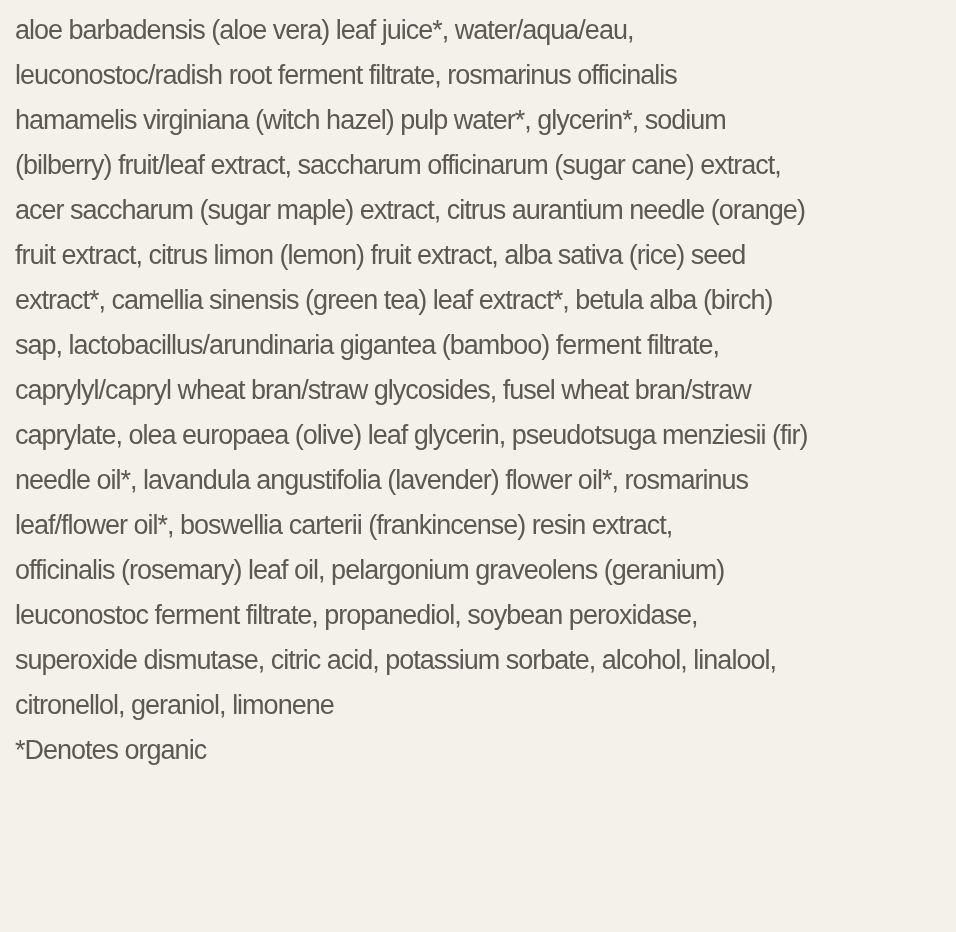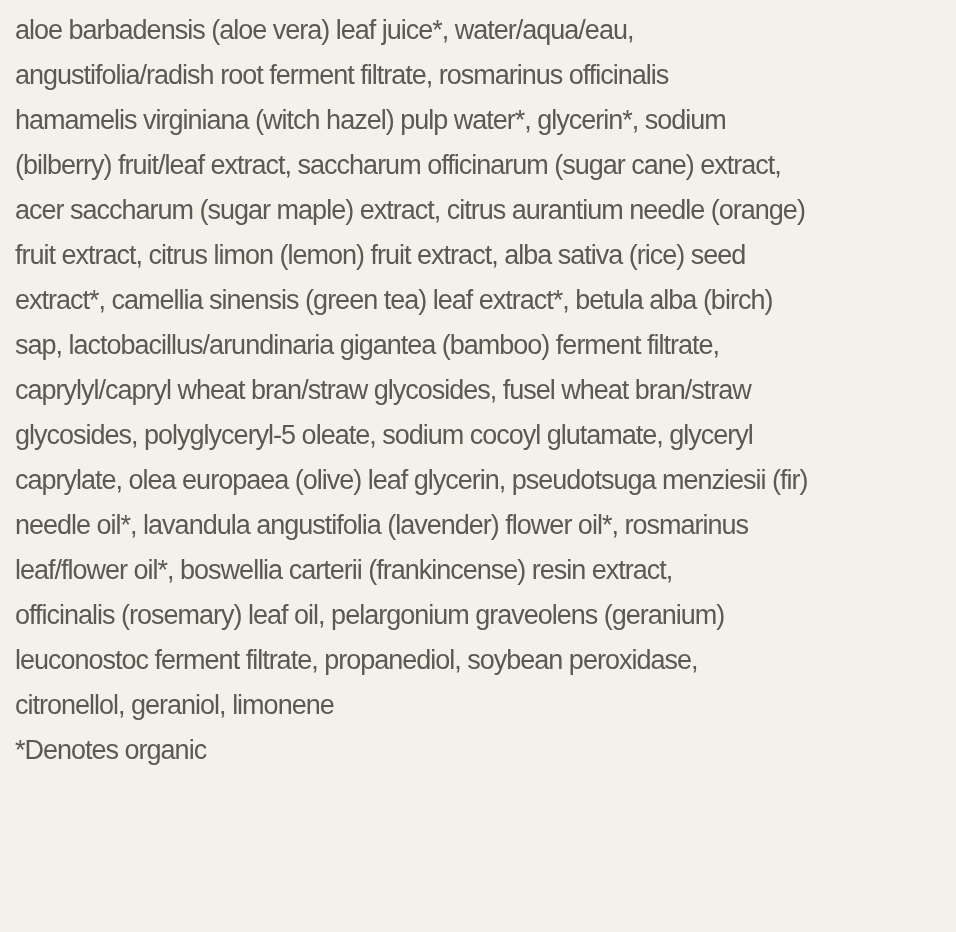--- a/index.html
+++ b/index.html
@@ -24,29 +24,29 @@
     letter-spacing: -1px;
     white-space: nowrap;
     font-weight: 400;
   }
 </style>
 </head>
 <body style="background-color: rgb(244, 241, 234); color: rgb(92, 88, 82);">
 
 <div class="label-panel">
   <div class="ingredient-line">aloe barbadensis (aloe vera) leaf juice*, water/aqua/eau,</div>
-  <div class="ingredient-line">angustifolia/radish root ferment filtrate, rosmarinus officinalis</div>
+  <div class="ingredient-line">leuconostoc/radish root ferment filtrate, rosmarinus officinalis</div>
   <div class="ingredient-line">hamamelis virginiana (witch hazel) pulp water*, glycerin*, sodium</div>
   <div class="ingredient-line">(bilberry) fruit/leaf extract, saccharum officinarum (sugar cane) extract,</div>
   <div class="ingredient-line">acer saccharum (sugar maple) extract, citrus aurantium needle (orange)</div>
   <div class="ingredient-line">fruit extract, citrus limon (lemon) fruit extract, alba sativa (rice) seed</div>
   <div class="ingredient-line">extract*, camellia sinensis (green tea) leaf extract*, betula alba (birch)</div>
   <div class="ingredient-line">sap, lactobacillus/arundinaria gigantea (bamboo) ferment filtrate,</div>
   <div class="ingredient-line">caprylyl/capryl wheat bran/straw glycosides, fusel wheat bran/straw</div>
-  <div class="ingredient-line">glycosides, polyglyceryl-5 oleate, sodium cocoyl glutamate, glyceryl</div>
   <div class="ingredient-line">caprylate, olea europaea (olive) leaf glycerin, pseudotsuga menziesii (fir)</div>
   <div class="ingredient-line">needle oil*, lavandula angustifolia (lavender) flower oil*, rosmarinus</div>
   <div class="ingredient-line">leaf/flower oil*, boswellia carterii (frankincense) resin extract,</div>
   <div class="ingredient-line">officinalis (rosemary) leaf oil, pelargonium graveolens (geranium)</div>
   <div class="ingredient-line">leuconostoc ferment filtrate, propanediol, soybean peroxidase,</div>
+  <div class="ingredient-line">superoxide dismutase, citric acid, potassium sorbate, alcohol, linalool,</div>
   <div class="ingredient-line">citronellol, geraniol, limonene</div>
   <div class="ingredient-line">*Denotes organic</div>
 </div>
 
 </body></html>

